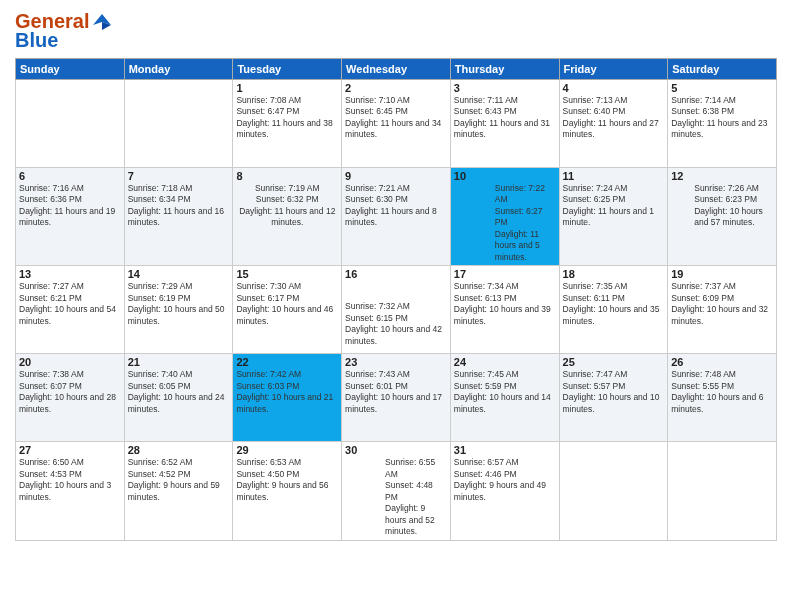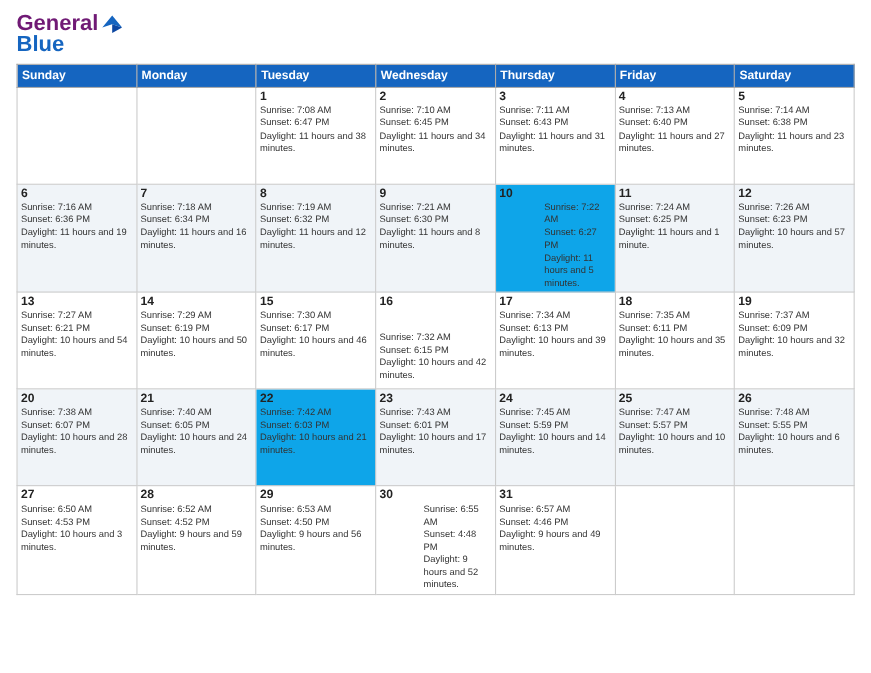--- a/index.html
+++ b/index.html
@@ -84,21 +84,21 @@
       background: #fff !important;
     }
   </style>
 </head>
 <body>
 
 <div class="page">
   <div class="header">
     <div class="logo">
       <div style="display:flex;align-items:center;gap:2px;">
-        <span style="font-size:20px;font-weight:bold;color:#701a75;">General</span>
+        <span style="font-size:20px;font-weight:bold;color:#c2410c;">General</span>
         <svg width="22" height="22" viewBox="0 0 22 22">
           <polygon points="11,3 20,14 11,11 2,14" fill="#1565c0"></polygon>
           <polygon points="11,11 20,14 11,19" fill="#0d47a1"></polygon>
         </svg>
       </div>
       <span style="font-size:20px;font-weight:bold;color:#1565c0;margin-top:-4px;">Blue</span>
     </div>
     <div class="title-section">
       <div class="month-title"></div>
       <div class="subtitle"></div>
@@ -160,21 +160,21 @@
 Daylight: 11 hours and 19 minutes.</div>
           </td>
           <td style="background: rgb(240, 244, 248);">
             <span class="day-num">7</span>
             <div class="day-info" style="white-space: pre-line;">Sunrise: 7:18 AM
 Sunset: 6:34 PM
 Daylight: 11 hours and 16 minutes.</div>
           </td>
           <td style="background: rgb(240, 244, 248);">
             <span class="day-num">8</span>
-            <div class="day-info" style="white-space: pre-line;">Sunrise: 7:19 AM
+            <div class="day-info" style="white-space: pre-line; text-align: center;">Sunrise: 7:19 AM
 Sunset: 6:32 PM
 Daylight: 11 hours and 12 minutes.</div>
           </td>
           <td style="background: rgb(240, 244, 248);">
             <span class="day-num">9</span>
             <div class="day-info" style="white-space: pre-line;">Sunrise: 7:21 AM
 Sunset: 6:30 PM
 Daylight: 11 hours and 8 minutes.</div>
           </td>
           <td style="background: #0ea5e9;">
@@ -184,21 +184,21 @@
 Daylight: 11 hours and 5 minutes.</div>
           </td>
           <td style="background: rgb(240, 244, 248);">
             <span class="day-num">11</span>
             <div class="day-info" style="white-space: pre-line;">Sunrise: 7:24 AM
 Sunset: 6:25 PM
 Daylight: 11 hours and 1 minute.</div>
           </td>
           <td style="background: rgb(240, 244, 248);">
             <span class="day-num">12</span>
-            <div class="day-info" style="white-space: pre-line;">Sunrise: 7:26 AM
+            <div class="day-info" style="white-space: pre-line; margin-left: 23px;">Sunrise: 7:26 AM
 Sunset: 6:23 PM
 Daylight: 10 hours and 57 minutes.</div>
           </td>
         </tr>
         <tr>
           <td>
             <span class="day-num">13</span>
             <div class="day-info" style="white-space: pre-line;">Sunrise: 7:27 AM
 Sunset: 6:21 PM
 Daylight: 10 hours and 54 minutes.</div>

